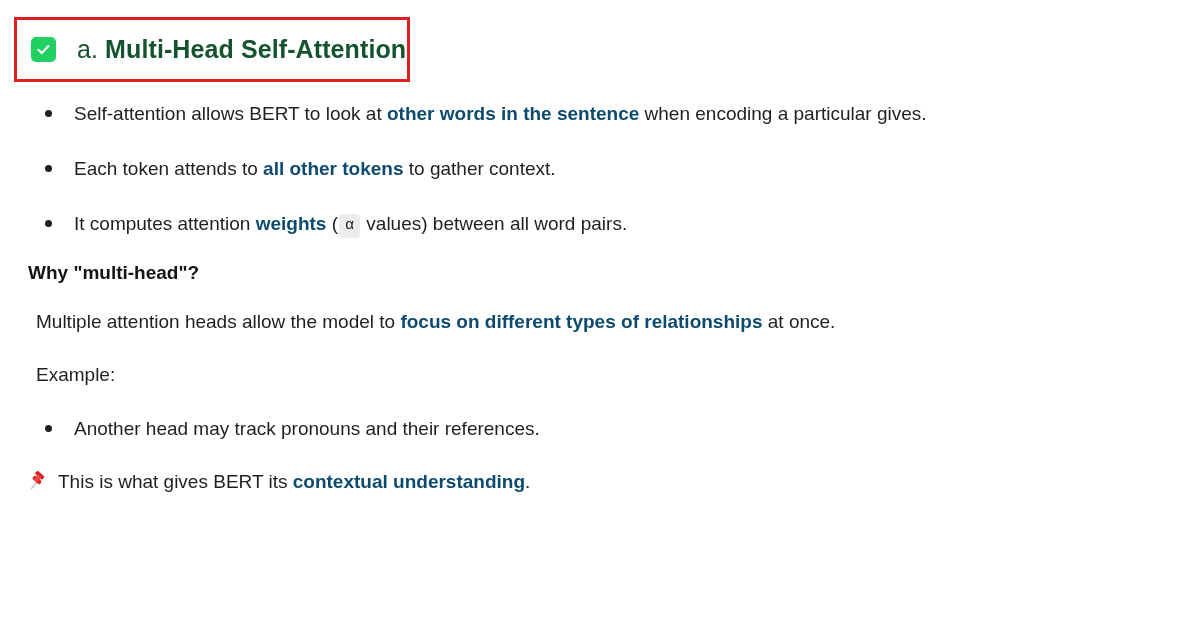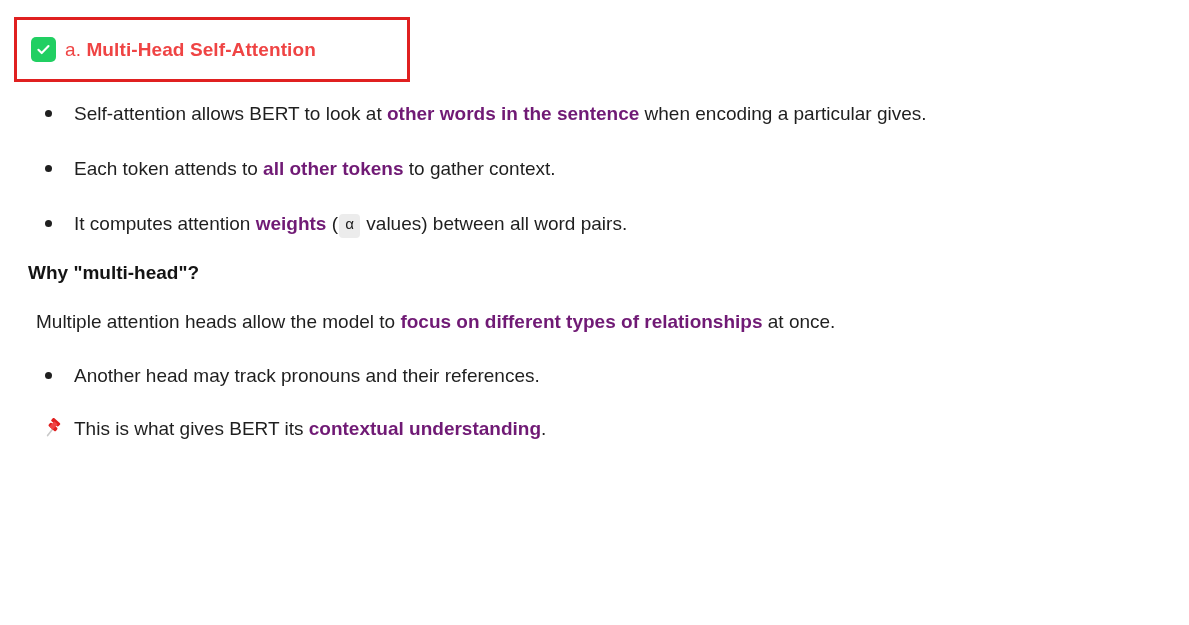--- a/index.html
+++ b/index.html
@@ -42,25 +42,26 @@
     border-radius: 5px;
     background: #21cf62;
     display: inline-flex;
     align-items: center;
     justify-content: center;
     flex: 0 0 auto;
     margin-right: 9px;
   }
   .check-icon svg { display: block; }
   .heading-text {
-    font-size: 19px;
-    line-height: 1;
-    color: #ef4444;
+    font-size: 25px;
+    line-height: 1;
+    color: #14532d;
     letter-spacing: 0.1px;
     white-space: nowrap;
+    margin-left: 12px;
   }
   .heading-text .lead { font-weight: 400; }
   .heading-text .strong { font-weight: 700; }
 
   
   .content {
     position: absolute;
     left: 0;
     top: 86px;
     width: 1189px;
@@ -102,36 +103,36 @@
   }
   .subheading {
     font-size: 19px;
     font-weight: 700;
     color: #141414;
     padding-left: 28px;
     display: flex;
     align-items: center;
     height: 44px;
   }
-  b, .b { font-weight: 700; color: #701a75; }
+  b, .b { font-weight: 700; color: #0c4a6e; }
   code.inline {
     font-family: "Liberation Mono", "DejaVu Sans Mono", monospace;
     font-size: 15px;
     background: #ececec;
     border-radius: 4px;
     padding: 3px 6px 4px 6px;
     color: #202020;
     margin: 0 1px;
     vertical-align: 1px;
   }
   .pin-line {
     font-size: 19px;
     line-height: 1;
     color: #1f1f1f;
-    padding-left: 44px;
+    padding-left: 28px;
     display: flex;
     align-items: center;
     height: 50px;
   }
   .pin-icon {
     width: 22px;
     height: 22px;
     margin-right: 8px;
     flex: 0 0 auto;
     display: inline-flex;
@@ -170,20 +171,21 @@
           <span class="nowrap"><span>It computes attention </span><b>weights</b><span> (</span><code class="inline">α</code><span> values) between all word pairs.</span></span>
         </li>
     </ul>
 
     <div class="subheading">Why "multi-head"?</div>
 
     <div class="para">
         <span class="nowrap"><span>Multiple attention heads allow the model to </span><b>focus on different types of relationships</b><span> at once.</span></span>
       </div>
 
+    <div class="para">Example:</div>
 
     <ul class="bullets">
       <li>
           <span class="nowrap"><span>Another head may track pronouns and their references.</span></span>
         </li>
     </ul>
 
     <div class="pin-line">
       <span class="pin-icon">
         <svg width="20" height="20" viewBox="0 0 20 20" aria-hidden="true">

